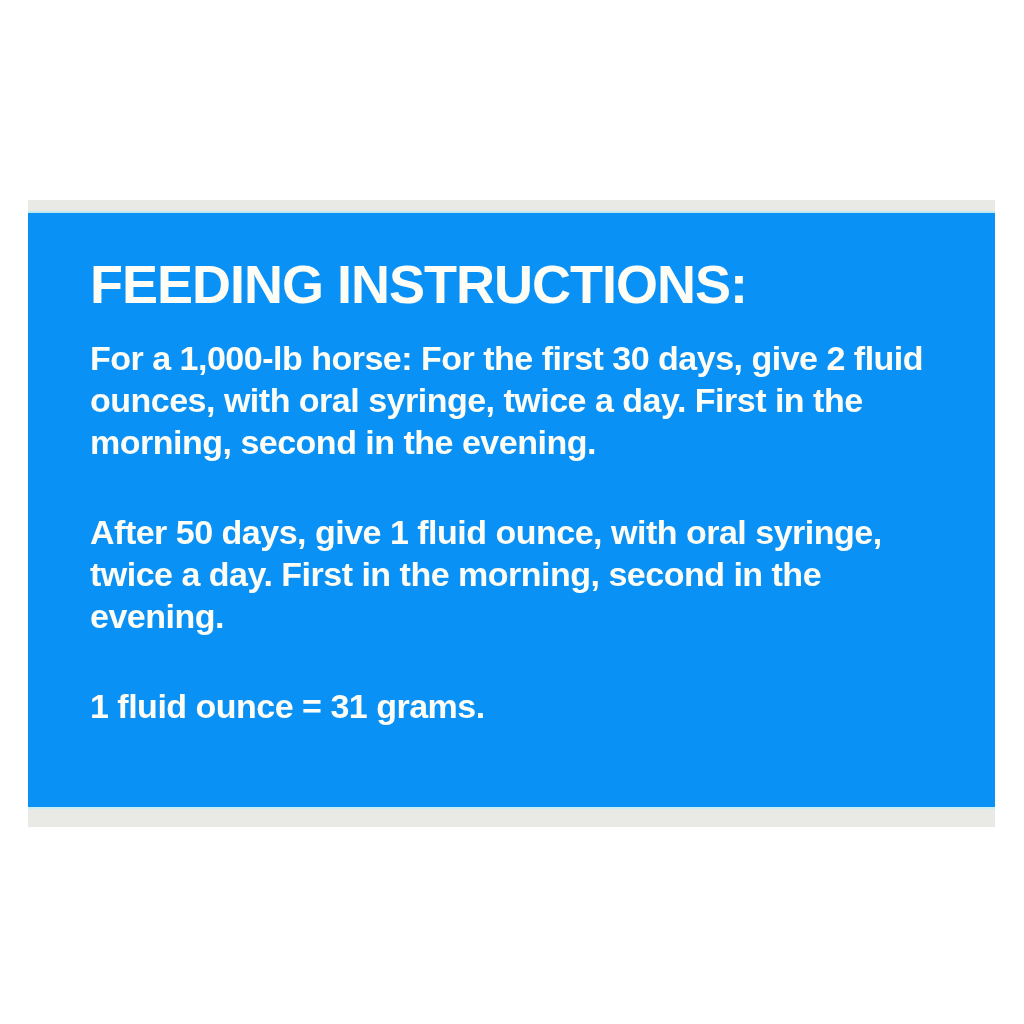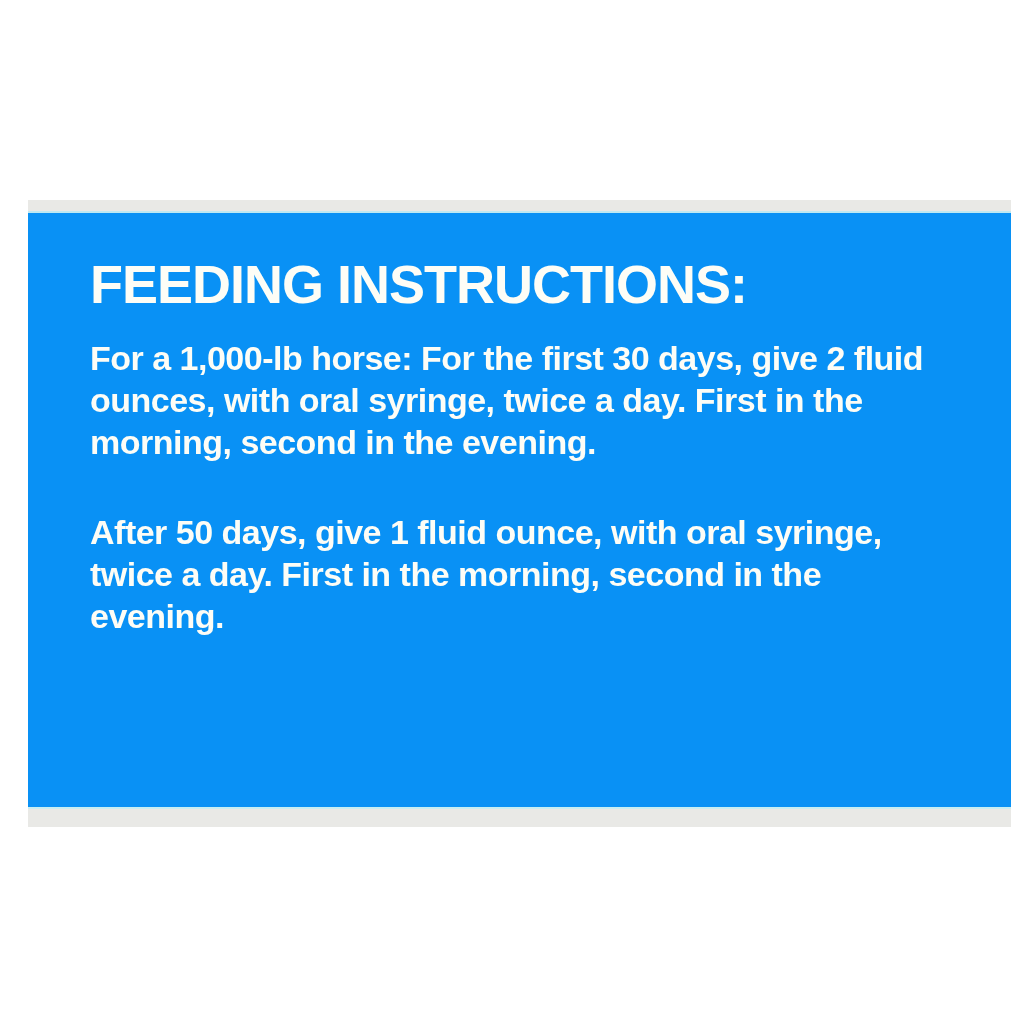--- a/index.html
+++ b/index.html
@@ -20,21 +20,20 @@
   }
 
   
   .card {
     position: absolute;
     left: 28px;
     top: 200px;
     width: 967px;
     height: 627px;
     background: #e9e9e6;
-    padding-left: 16px;
   }
 
   .card-blue {
     position: absolute;
     left: 0;
     right: 0;
     top: 11px;
     bottom: 18px;
     background: #0991f5;
     
@@ -88,16 +87,17 @@
         <h1 class="title">FEEDING INSTRUCTIONS:</h1>
 
         <p class="para">For a 1,000-lb horse: For the first 30 days, give 2 fluid ounces, with oral syringe, twice a day. First in the morning, second in the evening.</p>
 
         <div class="para-gap"></div>
 
         <p class="para">After 50 days, give 1 fluid ounce, with oral syringe, twice a day. First in the morning, second in the evening.</p>
 
         <div class="para-gap"></div>
 
+        <p class="para">1 fluid ounce = 31 grams.</p>
       </div>
     </div>
   </div>
 </div>
 
 </body></html>

